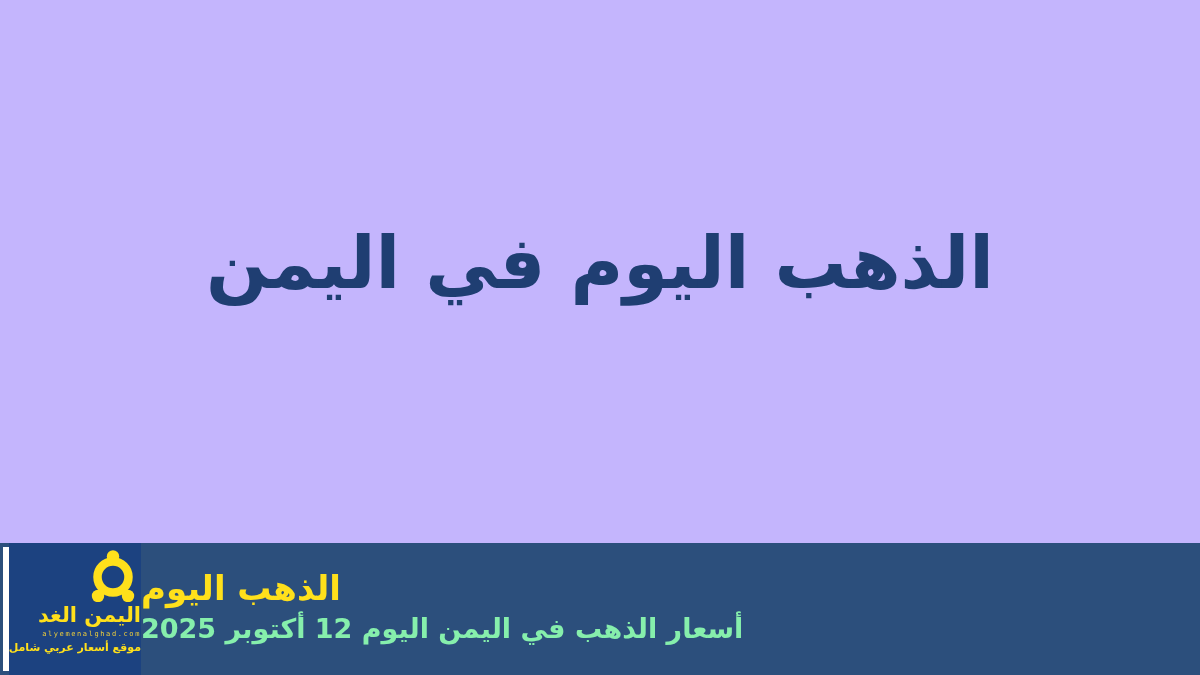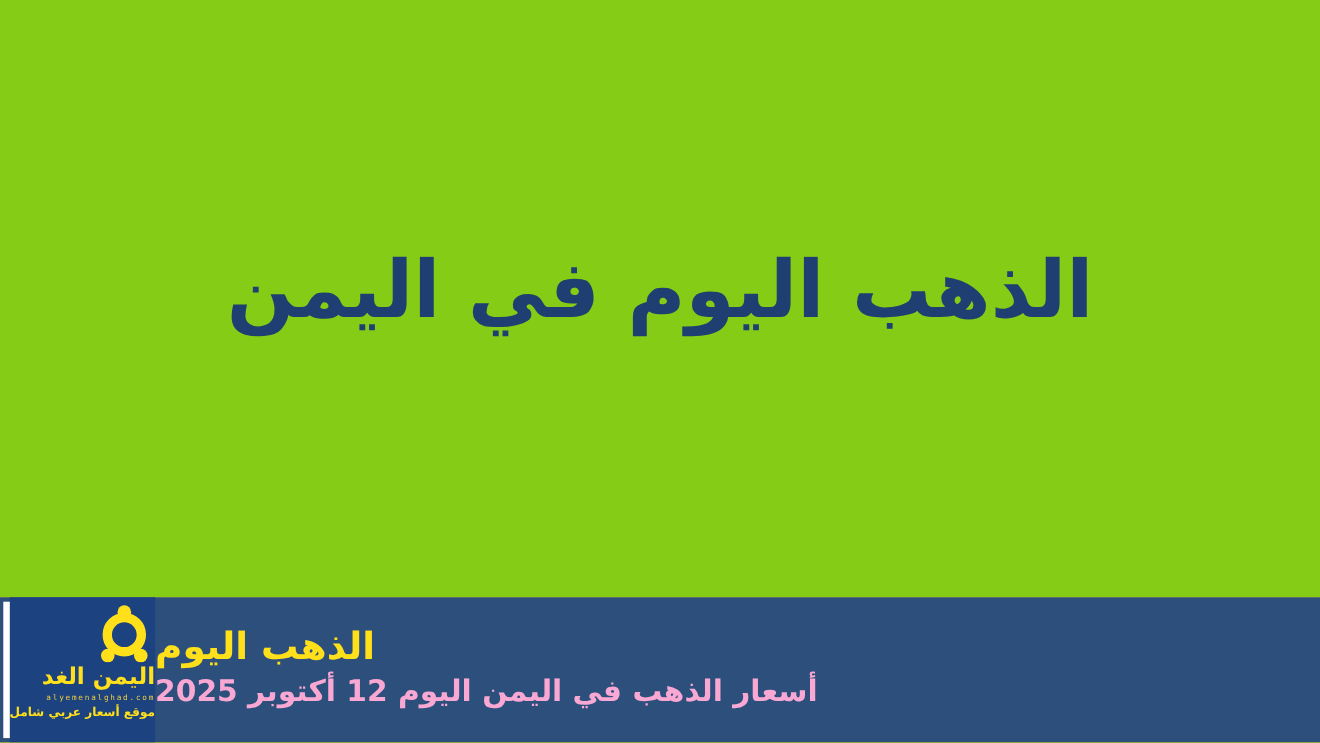--- a/index.html
+++ b/index.html
@@ -16,21 +16,21 @@
     background:#e3b44a;
     position:relative;
   }
 
   
   .hero {
     position:absolute;
     left:0; top:0;
     width:1200px;
     height:543px;
-    background:#84cc16;
+    background:#c4b5fd;
     display:flex;
     align-items:center;
     justify-content:center;
   }
 
   .hero-title {
     font-family:"DejaVu Sans", sans-serif;
     font-size:72px;
     font-weight:bold;
     color:#1f3e72;
@@ -72,21 +72,21 @@
     color:#ffe01b;
     line-height:1.12;
     white-space:nowrap;
     text-align:right;
   }
 
   .footer-subtitle {
     font-family:"DejaVu Sans", sans-serif;
     font-size:27px;
     font-weight:bold;
-    color:#f9a8d4;
+    color:#86efac;
     line-height:1.2;
     margin-top:6px;
     white-space:nowrap;
     text-align:center;
   }
 
   
   .logo-wrap {
     flex:0 0 141px;
     width:141px;

